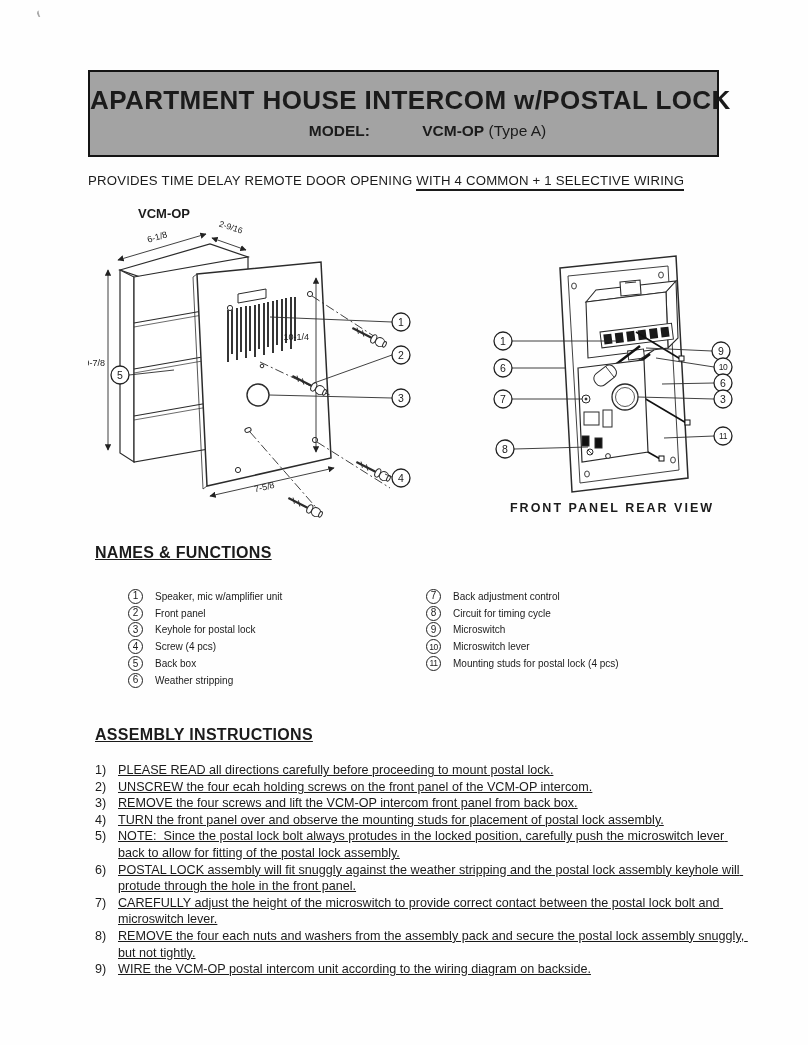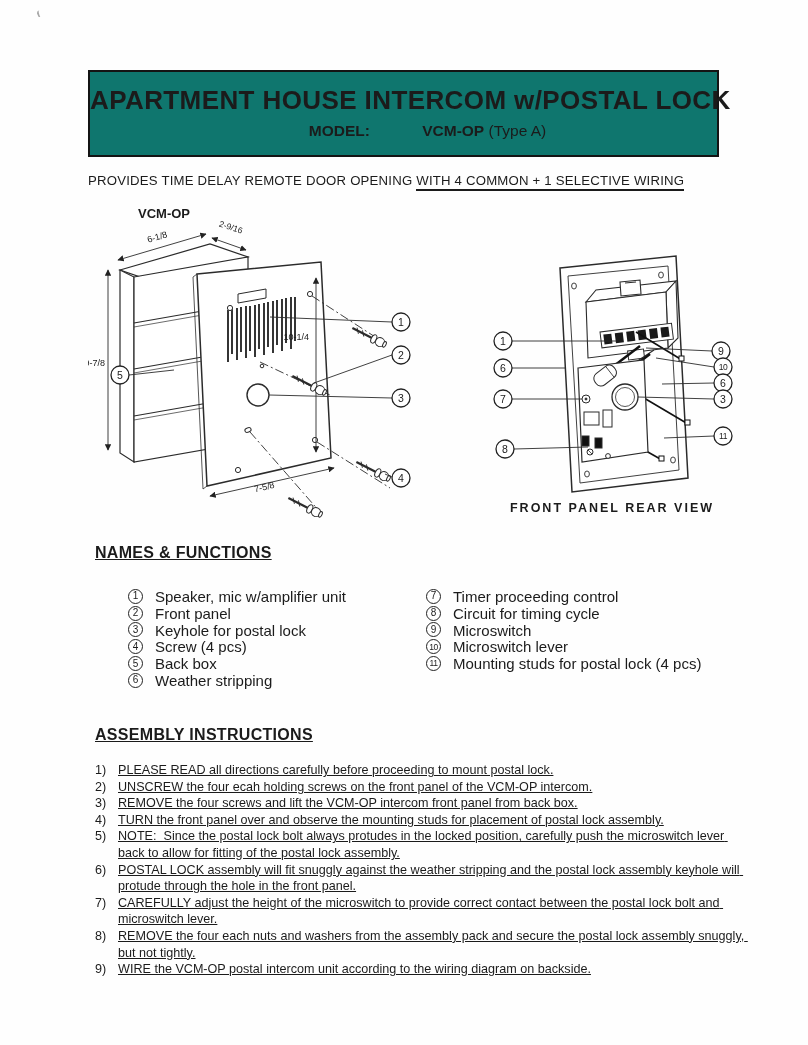--- a/index.html
+++ b/index.html
@@ -5,42 +5,42 @@
   html,body{margin:0;padding:0;background:#e8e8e8;}
   .page{
     position:relative;width:808px;height:1045px;background:#fefefe;
     font-family:"Liberation Sans", sans-serif;color:#1b1b1b;overflow:hidden;
     margin:0 auto;
   }
   .speck{position:absolute;left:37px;top:10px;width:4px;height:7px;
     border-left:2px solid #8a8a8a;border-radius:60% 40%;transform:rotate(-18deg);opacity:.75;}
   .title-box{
     position:absolute;left:88px;top:70px;width:627px;height:83px;
-    border:2.5px solid #141414;text-align:center;background:#0f766e;
+    border:2.5px solid #141414;text-align:center;background:#a3a3a3;
   }
   .doc-title{margin-top:13px;font-size:26px;font-weight:700;letter-spacing:.4px;white-space:nowrap;}
   .model-line{margin-top:6px;font-size:15.5px;}
   .model-line .b{font-weight:700;padding-left:48px;}
   .tagline{position:absolute;left:88px;top:173px;font-size:13.2px;font-weight:400;letter-spacing:.2px;white-space:nowrap;}
   .tagline .ul{border-bottom:2px solid #1b1b1b;padding-bottom:1px;}
   .diagram{position:absolute;left:88px;top:200px;width:660px;height:340px;}
   .diagram text{fill:#1b1b1b;}
   .dashdot{stroke:#2b2b2b;stroke-width:.9;stroke-dasharray:9 3 2 3;fill:none;}
   .sec-heading{position:absolute;font-size:16px;font-weight:700;letter-spacing:.3px;text-decoration:underline;}
   .nf-col{position:absolute;top:588px;display:flex;flex-direction:column;}
   .nf-left{left:128px;}
   .nf-right{left:426px;}
   .nf-row{display:flex;align-items:center;height:16.8px;}
   .cnum{
     box-sizing:border-box;flex:0 0 15px;width:15px;height:15px;border:1.3px solid #222;
     border-radius:50%;display:inline-flex;align-items:center;justify-content:center;
     font-size:10px;line-height:1;background:#fff;
   }
   .cnum.small{font-size:8.5px;letter-spacing:-.5px;}
-  .nf-label{margin-left:12px;font-size:15px;white-space:nowrap;}
+  .nf-label{margin-left:12px;font-size:10px;white-space:nowrap;}
   .steps{position:absolute;left:95px;top:762px;width:655px;font-size:12.6px;line-height:16.6px;}
   .step{display:flex;}
   .step-num{flex:0 0 23px;}
   .step-text{flex:1;white-space:pre-wrap;text-decoration:underline;}
 </style>
 </head>
 <body>
 
 <div class="page">
 
@@ -333,21 +333,21 @@
     </div>
     <div class="nf-row">
       <span class="cnum">6</span>
       <span class="nf-label">Weather stripping</span>
     </div>
   </div>
 
   <div class="nf-col nf-right">
     <div class="nf-row">
       <span class="cnum">7</span>
-      <span class="nf-label">Timer proceeding control</span>
+      <span class="nf-label">Back adjustment control</span>
     </div>
     <div class="nf-row">
       <span class="cnum">8</span>
       <span class="nf-label">Circuit for timing cycle</span>
     </div>
     <div class="nf-row">
       <span class="cnum">9</span>
       <span class="nf-label">Microswitch</span>
     </div>
     <div class="nf-row">

